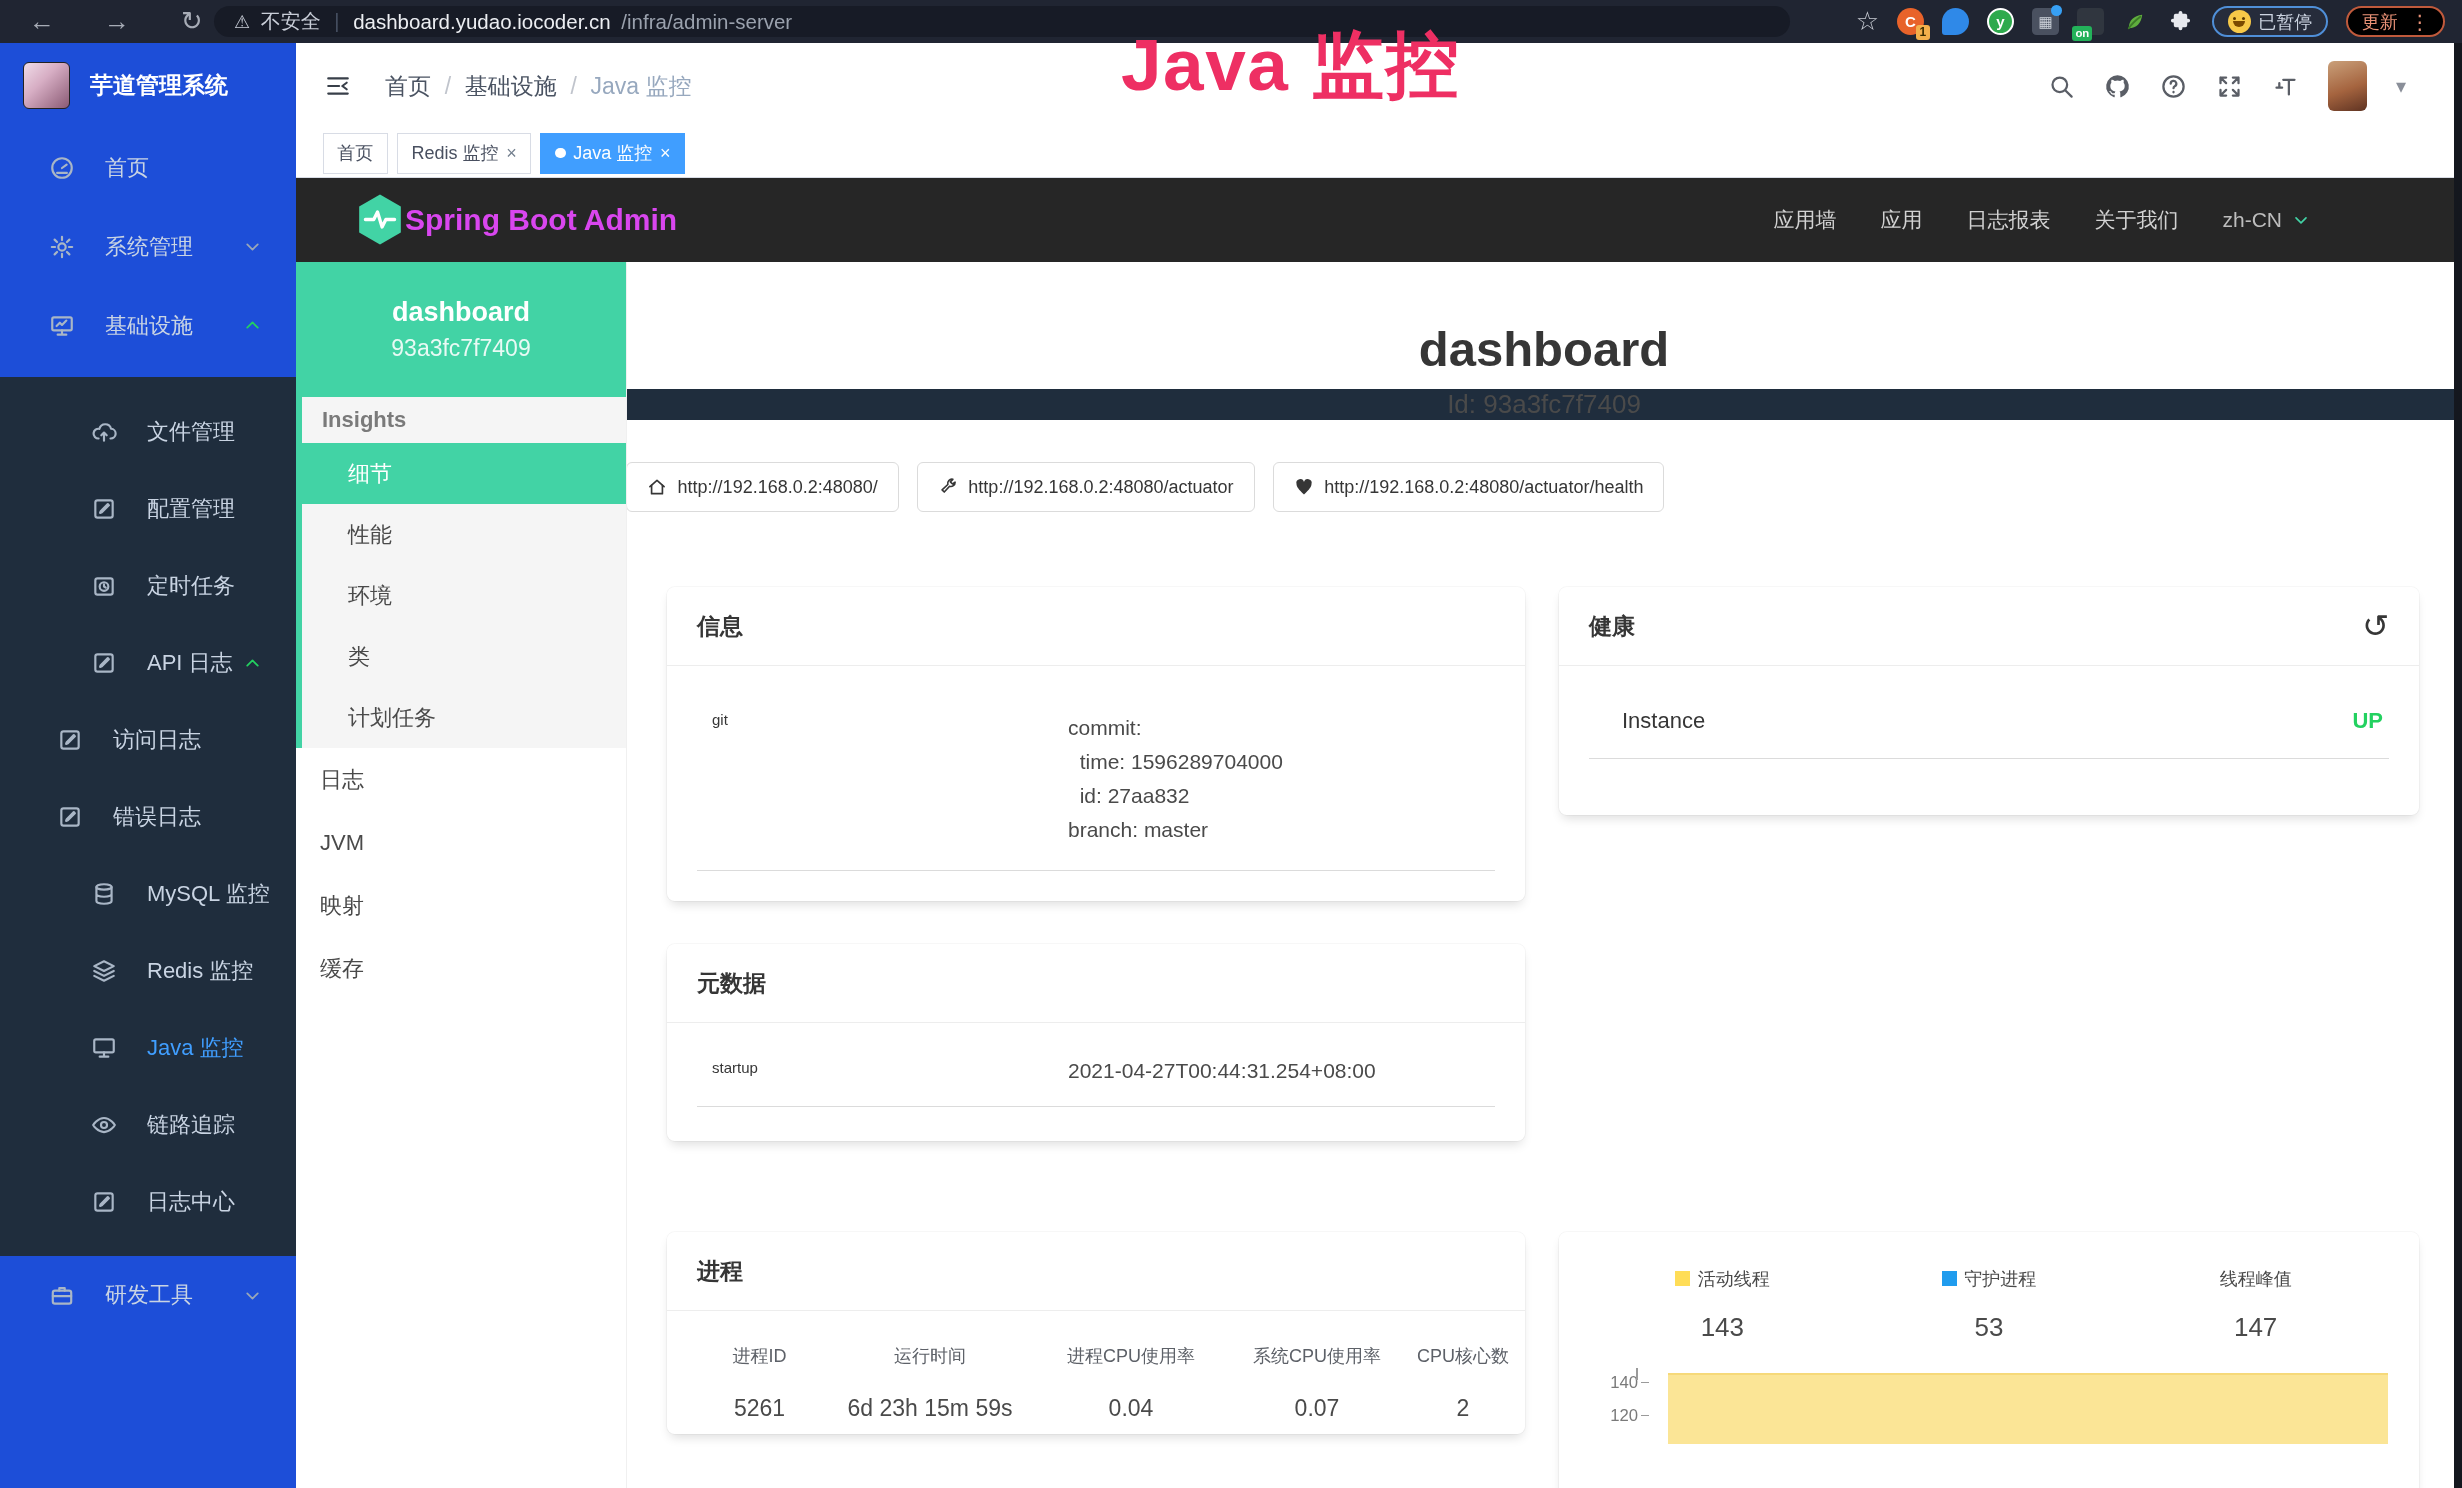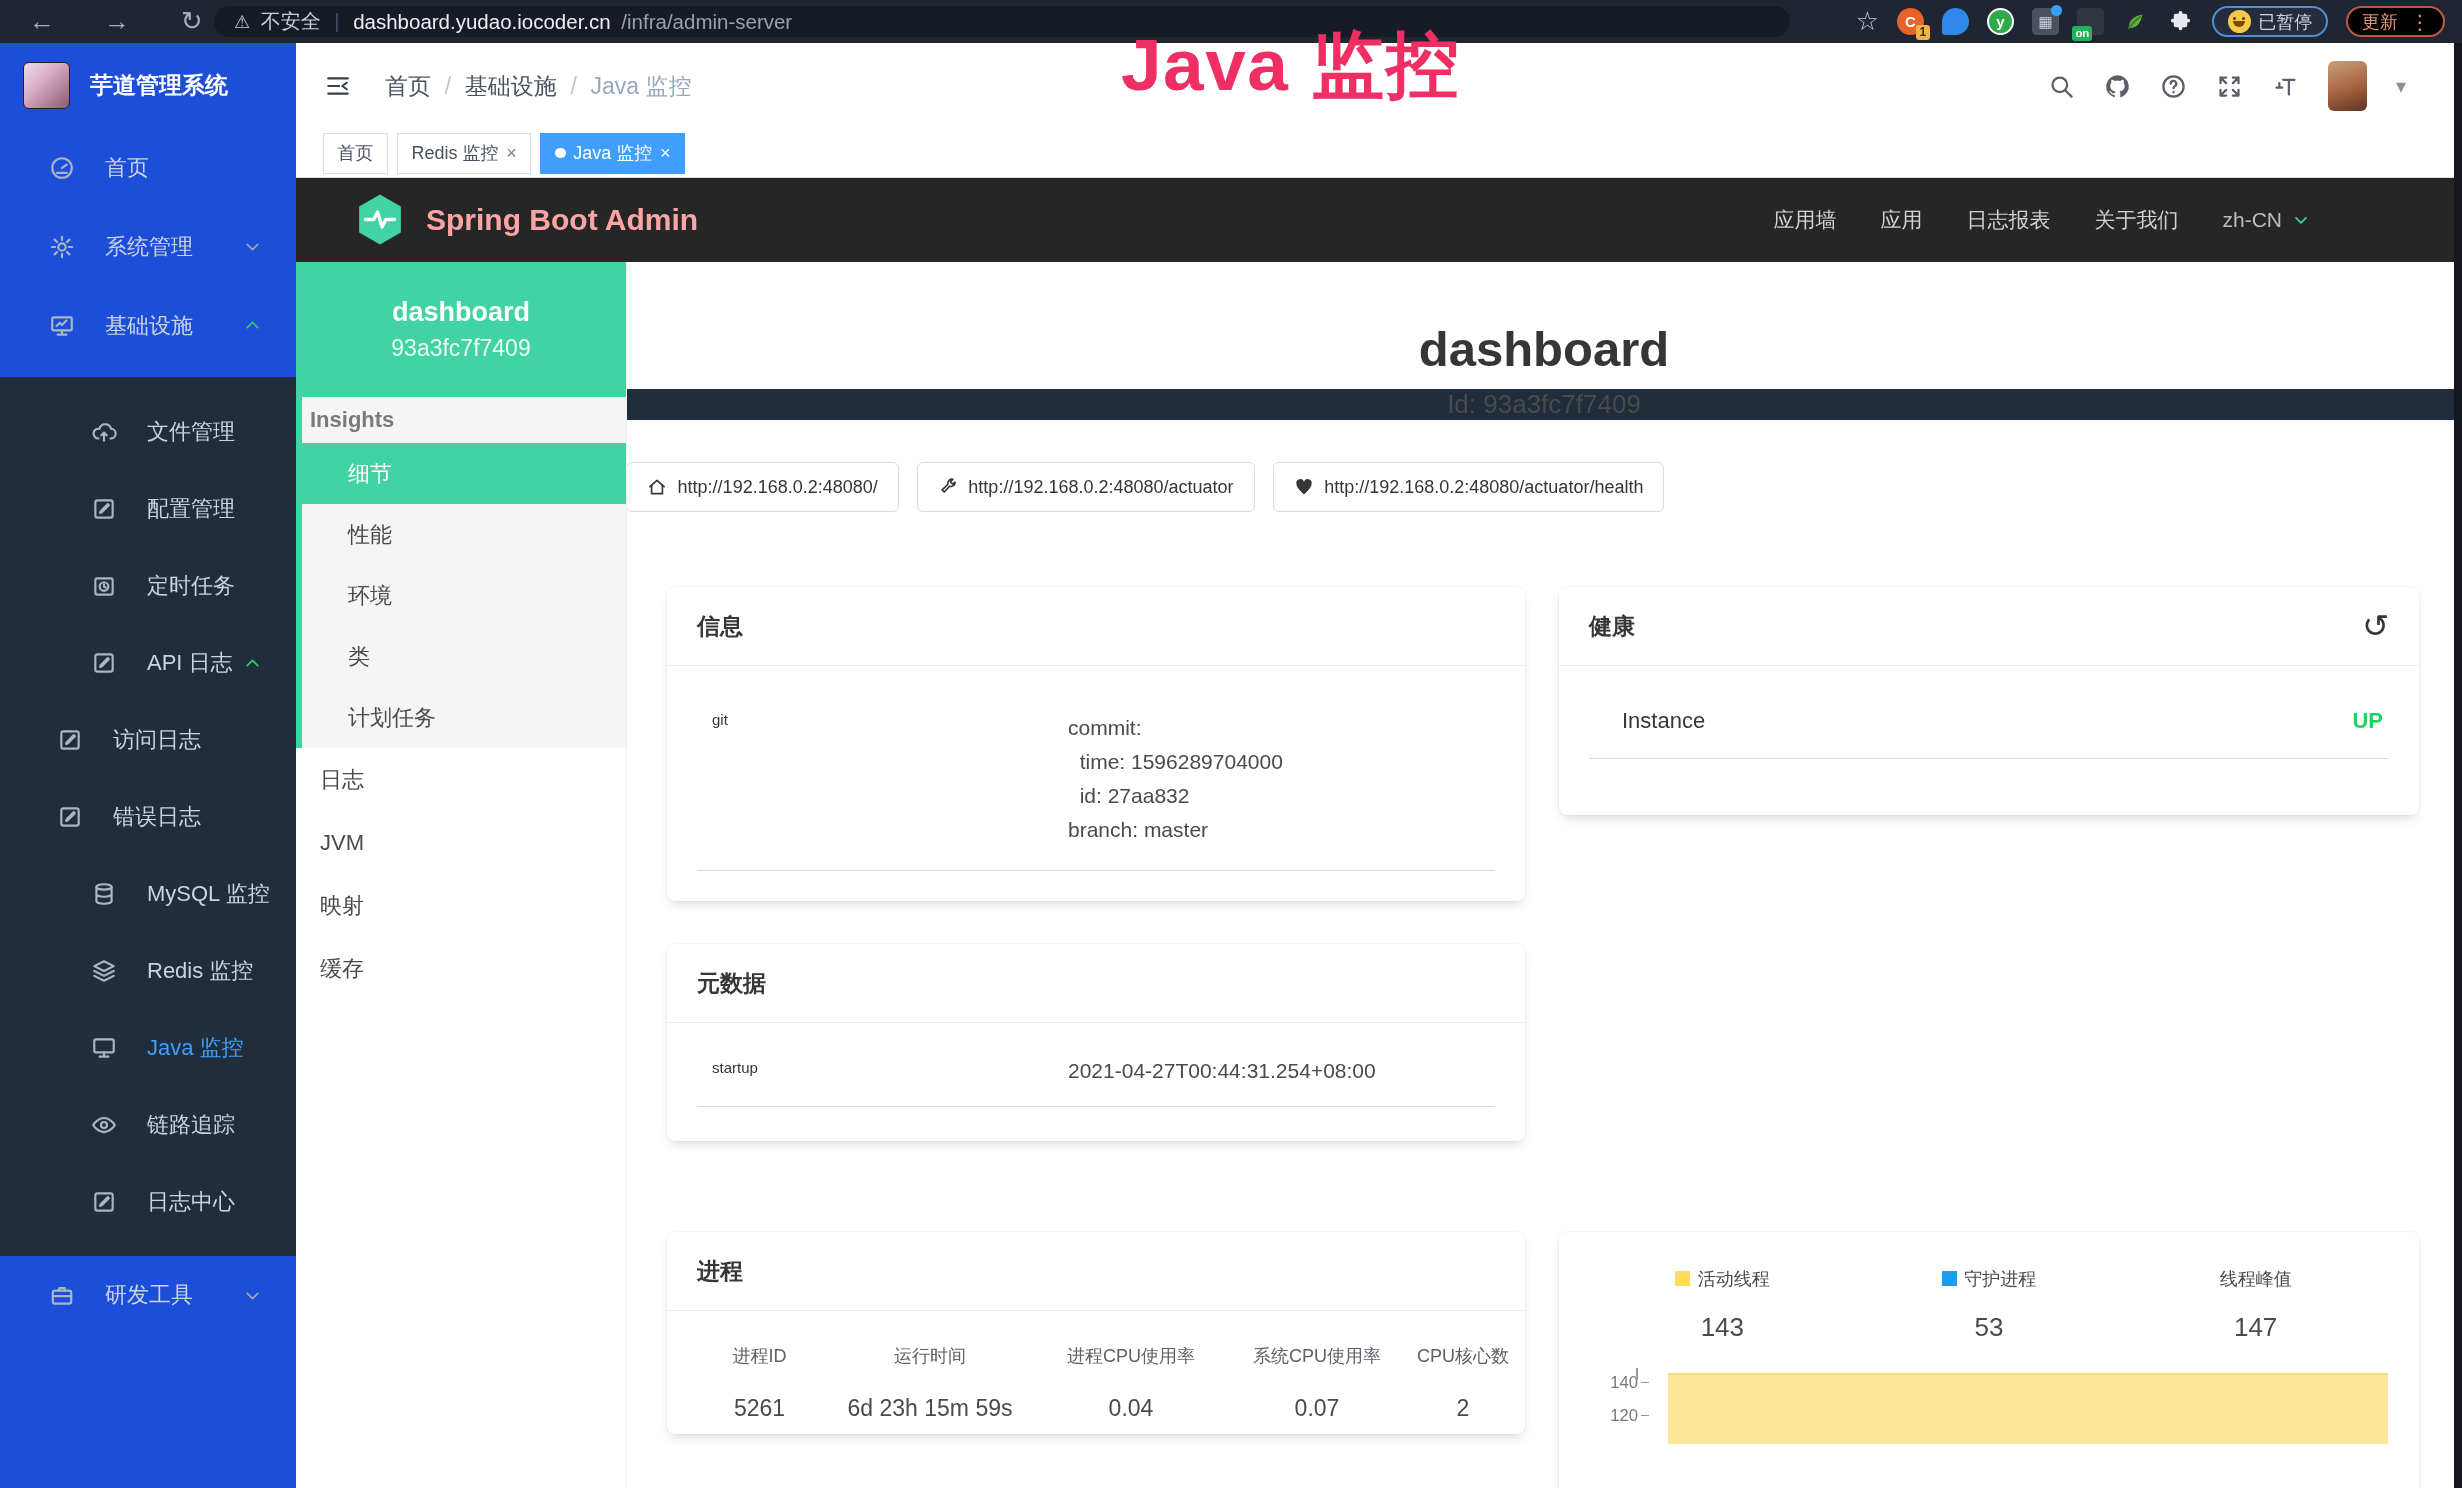--- a/index.html
+++ b/index.html
@@ -74,33 +74,33 @@
   .tags-bar{position:absolute;top:129px;left:296px;width:2159px;height:49px;background:#fff;border-bottom:1.5px solid #d8dce5;display:flex;align-items:center;padding-left:26.5px;gap:9px;z-index:20}
   .tag{height:41px;display:flex;align-items:center;gap:7.6px;border:1.5px solid #d8dce5;background:#fff;color:#495060;font-size:18px;padding:0 13.7px;cursor:pointer}
   .tag .tclose{font-size:18px;color:#74808f}
   .tag.active{background:#409eff;border-color:#409eff;color:#fff}
   .tag.active .tclose{color:#fff}
   .tag .tdot{width:10.6px;height:10.6px;border-radius:50%;background:#fff}
 
   
   .sba-header{position:absolute;top:177px;left:296px;width:2167px;height:85px;background:#262626;display:flex;align-items:center;z-index:15}
   .sba-logo{width:50px;height:55px;margin-left:59px}
-  .sba-brand{color:#fca5a5;font-size:30px;font-weight:700;margin-left:21px}
+  .sba-brand{color:#d946ef;font-size:30px;font-weight:700;}
   .sba-nav{margin-left:auto;display:flex;align-items:center;gap:44px;padding-right:152px;font-size:21px;color:#d2d2d2}
   .sba-nav .nitem{cursor:pointer}
   .sba-locale{display:flex;align-items:center;gap:9px;color:#bdbdbd;cursor:pointer}
   .sba-locale .lcaret{width:20px;height:20px;color:#42d3a5}
 
   
   .sba-side{position:absolute;top:262px;left:296px;width:331px;height:1226px;background:#fff;border-right:0.8px solid #f0f0f0;z-index:10}
   .inst-head{height:135px;background:#42d3a5;color:#fff;display:flex;flex-direction:column;align-items:center;justify-content:center;gap:7.6px;cursor:pointer}
   .inst-name{font-size:27px;font-weight:700}
   .inst-id{font-size:23px;color:rgba(255,255,255,.88)}
   .ins-group{background:#f5f5f5;border-left:6px solid #42d3a5}
-  .ins-label{height:46px;display:flex;align-items:center;padding-left:8px;color:#7a7a7a;font-size:22px;font-weight:700}
+  .ins-label{height:46px;display:flex;align-items:center;padding-left:20px;color:#7a7a7a;font-size:22px;font-weight:700}
   .ins-item{height:61px;display:flex;align-items:center;padding-left:46px;font-size:22px;color:#4a4a4a;cursor:pointer}
   .ins-item.active{background:#42d3a5;color:#fff}
   .side-item{height:63px;display:flex;align-items:center;padding-left:24px;font-size:22px;color:#4a4a4a;cursor:pointer}
   .side-item:first-of-type{margin-top:4.6px}
 
   
   .sba-main{position:absolute;top:262px;left:626px;width:1836px;height:1226px;background:#fff;z-index:5}
   .m-title{margin-top:59px;text-align:center;font-size:49px;font-weight:600;color:#363636}
   .m-sub{margin-top:12px;text-align:center;font-size:26px;color:#4a4a4a}
   .endpoints{margin-top:42px;display:flex;justify-content:flex-start;gap:18px}

